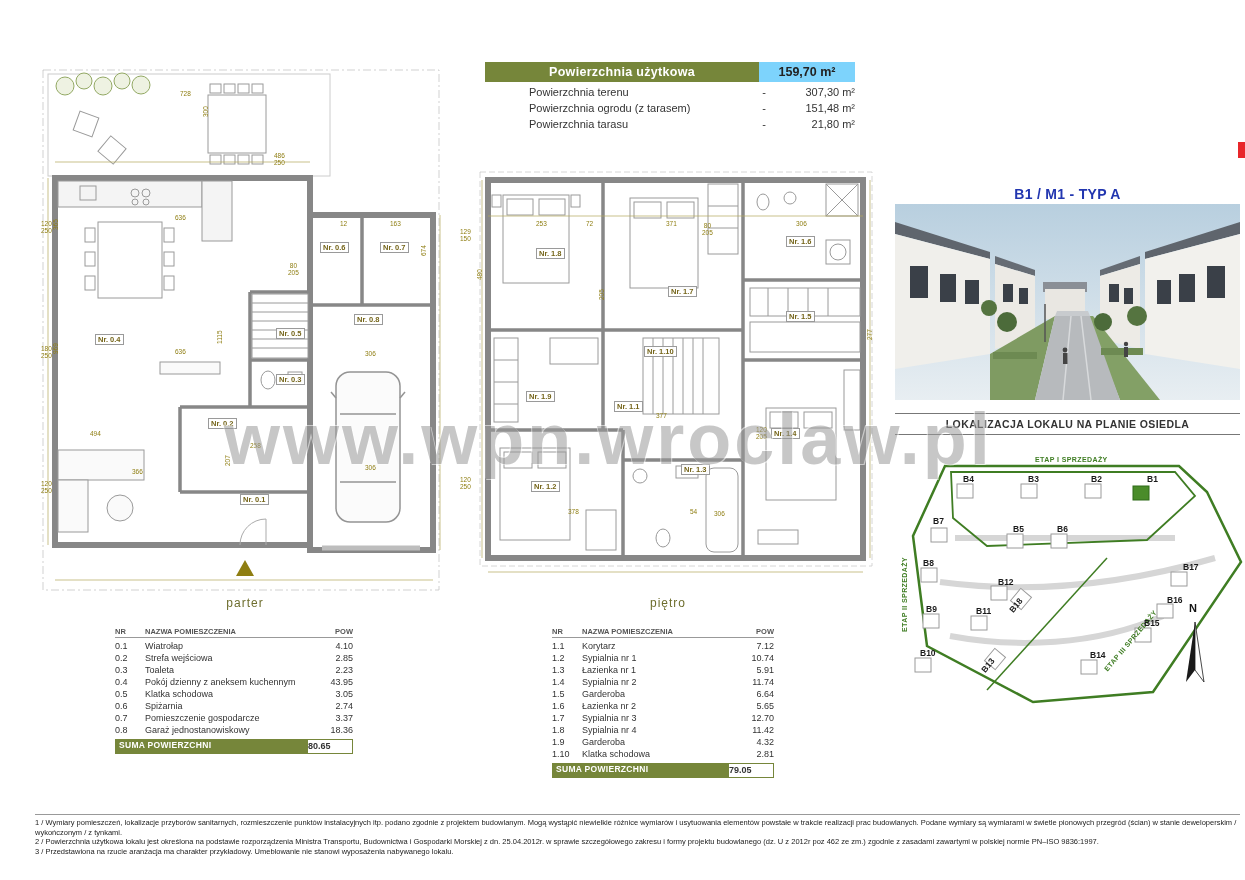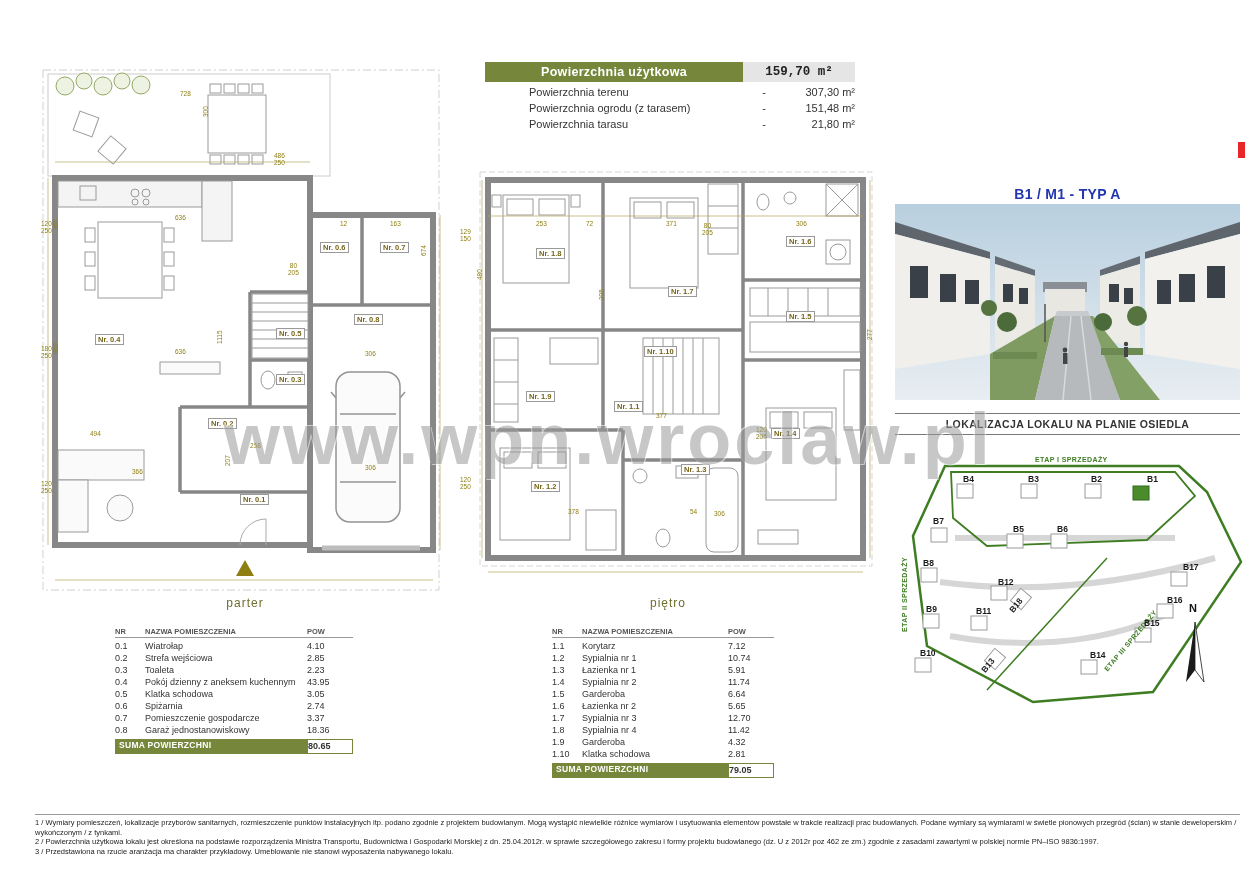--- a/index.html
+++ b/index.html
@@ -20,22 +20,22 @@
 
   .plan-name { position:absolute; text-align:center; color:#6e6e2e; font-size:12px; letter-spacing:1px; }
   #ground-name { left:40px; top:596px; width:410px; }
   #upper-name  { left:458px; top:596px; width:420px; }
 
   
   #summary { position:absolute; left:485px; top:62px; width:370px; }
   .sum-header { display:flex; height:20px; }
   .hdr-label { flex:1; background:#76863a; color:#fff; font-weight:bold; font-size:12.5px;
                display:flex; align-items:center; justify-content:center; letter-spacing:.3px; }
-  .hdr-value { width:112px; background:#e5e5e5; color:#222; font-weight:bold; font-size:12.5px;
-               display:flex; align-items:center; justify-content:center;font-family:Liberation Mono, monospace; }
+  .hdr-value { width:96px; background:#7dd3fc; color:#222; font-weight:bold; font-size:12.5px;
+               display:flex; align-items:center; justify-content:center; }
   .sum-row { display:flex; font-size:11px; margin-top:4px; padding-left:44px; color:#333; }
   .sum-row .sum-label { flex:1; }
   .sum-row .sum-dash  { width:30px; text-align:center; }
   .sum-row .sum-value { width:76px; text-align:right; }
 
   
   #unit-title { position:absolute; left:895px; top:186px; width:345px; text-align:center;
                 color:#2236b0; font-weight:bold; font-size:14px; letter-spacing:.3px; }
   #photo { position:absolute; left:895px; top:204px; width:345px; height:196px; background:#dfe7ee; }
   #site-heading { position:absolute; left:895px; top:413px; width:345px; text-align:center;
@@ -49,21 +49,21 @@
   #stage3 { left:208px; top:228px; transform:rotate(-50deg); }
   #north-label { position:absolute; left:294px; top:162px; font-size:11px; font-weight:bold; color:#111; z-index:6; }
   .plot-lbl { position:absolute; font-size:8.5px; font-weight:bold; color:#1a1a1a;
               white-space:nowrap; transform-origin:left top; z-index:6; }
 
   
   .area-table { position:absolute; font-size:9px; color:#333; }
   #table-ground { left:115px; top:626px; width:238px; }
   #table-upper  { left:552px; top:626px; width:222px; }
   .trow { display:grid; grid-template-columns:30px 1fr 46px; line-height:12px; }
-  .trow span:nth-child(3) { }
+  .trow span:nth-child(3) { text-align:right; }
   .trow.thead { font-size:7.5px; color:#555; border-bottom:1px solid #999; line-height:11px;
                 margin-bottom:2px; font-weight:bold; }
   .trow.total { margin-top:3px; line-height:13px; }
   .total-label { grid-column:1 / 3; background:#76863a; color:#fff; font-weight:bold;
                  font-size:8.5px; padding-left:4px; letter-spacing:.3px; }
   .total-value { border:1px solid #76863a; color:#333; font-weight:bold; padding-right:9px; }
 
   
   #watermark { position:absolute; left:224px; top:398px; font-size:72px; font-weight:bold;
                color:#9a9a9a; opacity:.55; letter-spacing:3px; white-space:nowrap; z-index:40;

